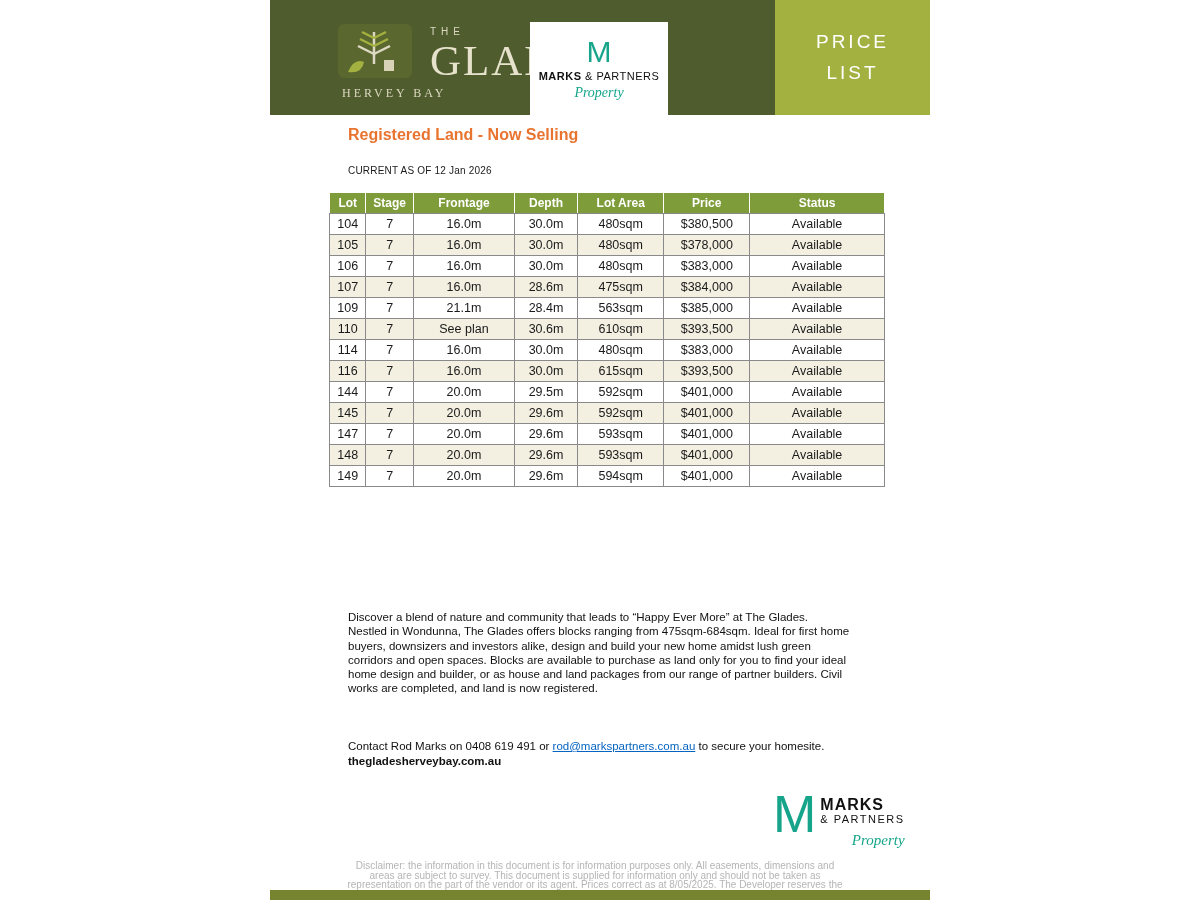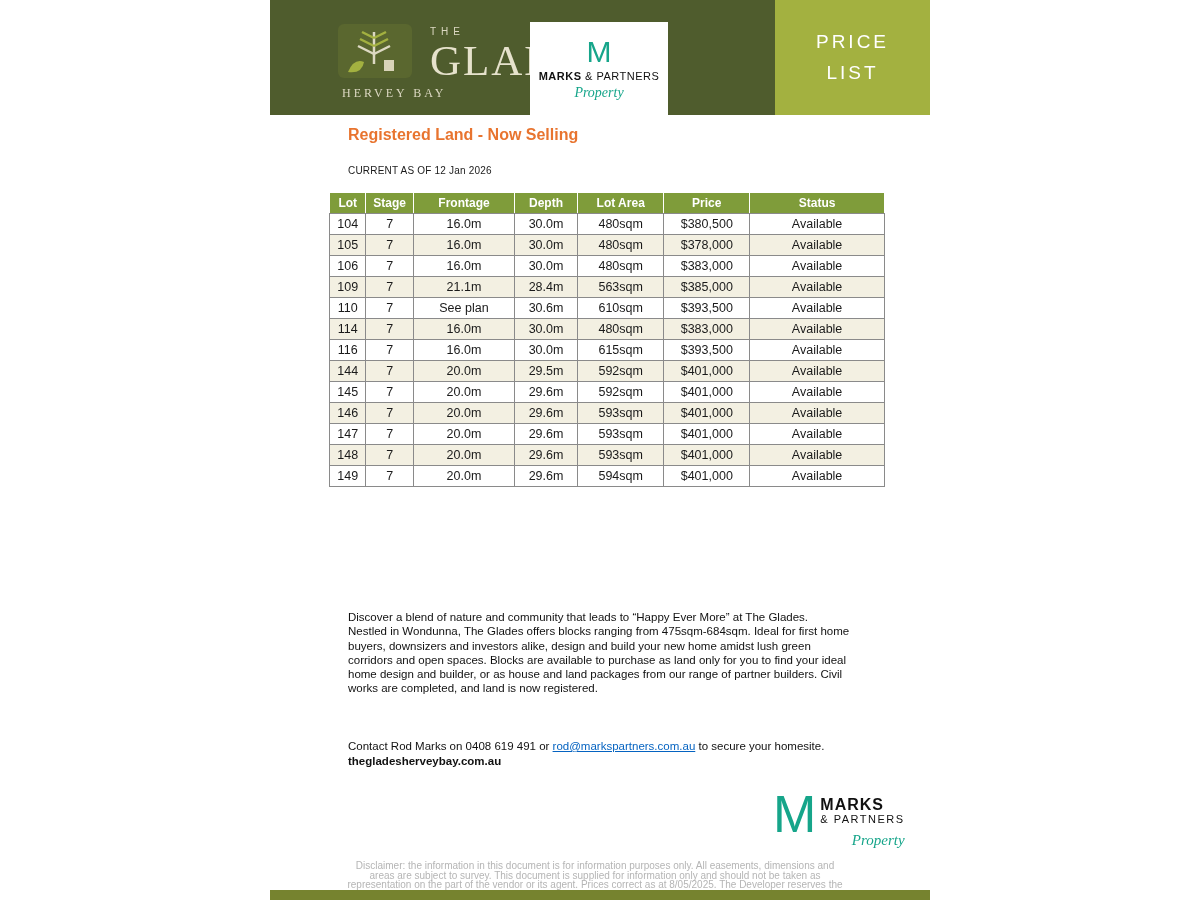--- a/index.html
+++ b/index.html
@@ -148,20 +148,29 @@
           <tr>
             <td>106</td>
             <td>7</td>
             <td>16.0m</td>
             <td>30.0m</td>
             <td>480sqm</td>
             <td>$383,000</td>
             <td>Available</td>
           </tr>
           <tr>
+            <td>107</td>
+            <td>7</td>
+            <td>16.0m</td>
+            <td>28.6m</td>
+            <td>475sqm</td>
+            <td>$384,000</td>
+            <td>Available</td>
+          </tr>
+          <tr>
             <td>109</td>
             <td>7</td>
             <td>21.1m</td>
             <td>28.4m</td>
             <td>563sqm</td>
             <td>$385,000</td>
             <td>Available</td>
           </tr>
           <tr>
             <td>110</td>
@@ -198,29 +207,20 @@
             <td>592sqm</td>
             <td>$401,000</td>
             <td>Available</td>
           </tr>
           <tr>
             <td>145</td>
             <td>7</td>
             <td>20.0m</td>
             <td>29.6m</td>
             <td>592sqm</td>
-            <td>$401,000</td>
-            <td>Available</td>
-          </tr>
-          <tr>
-            <td>146</td>
-            <td>7</td>
-            <td>20.0m</td>
-            <td>29.6m</td>
-            <td>593sqm</td>
             <td>$401,000</td>
             <td>Available</td>
           </tr>
           <tr>
             <td>147</td>
             <td>7</td>
             <td>20.0m</td>
             <td>29.6m</td>
             <td>593sqm</td>
             <td>$401,000</td>

